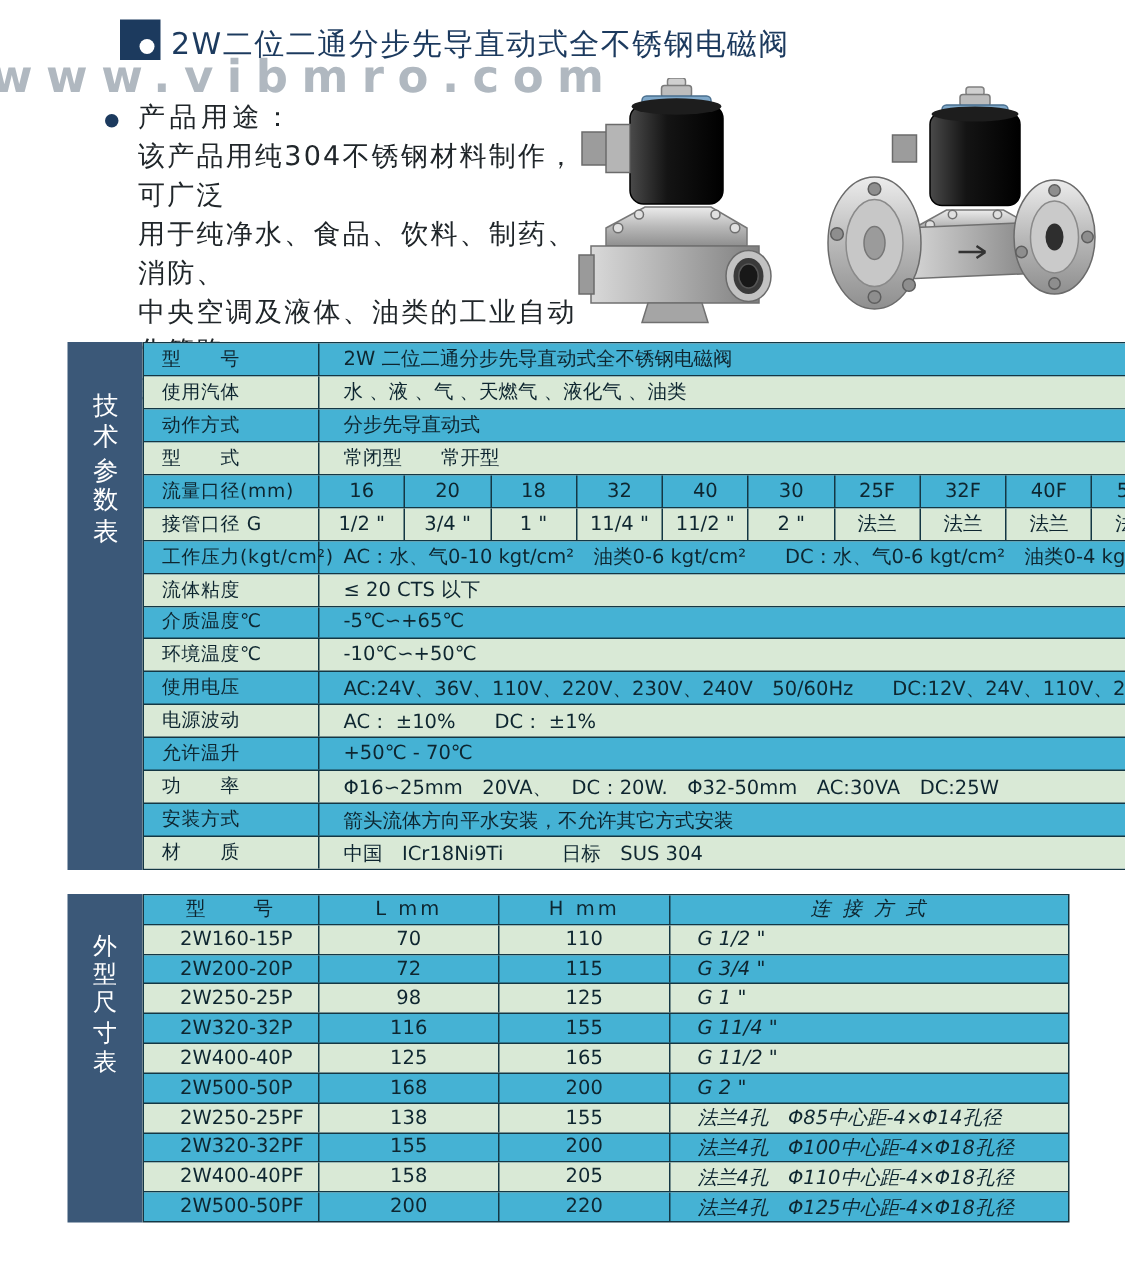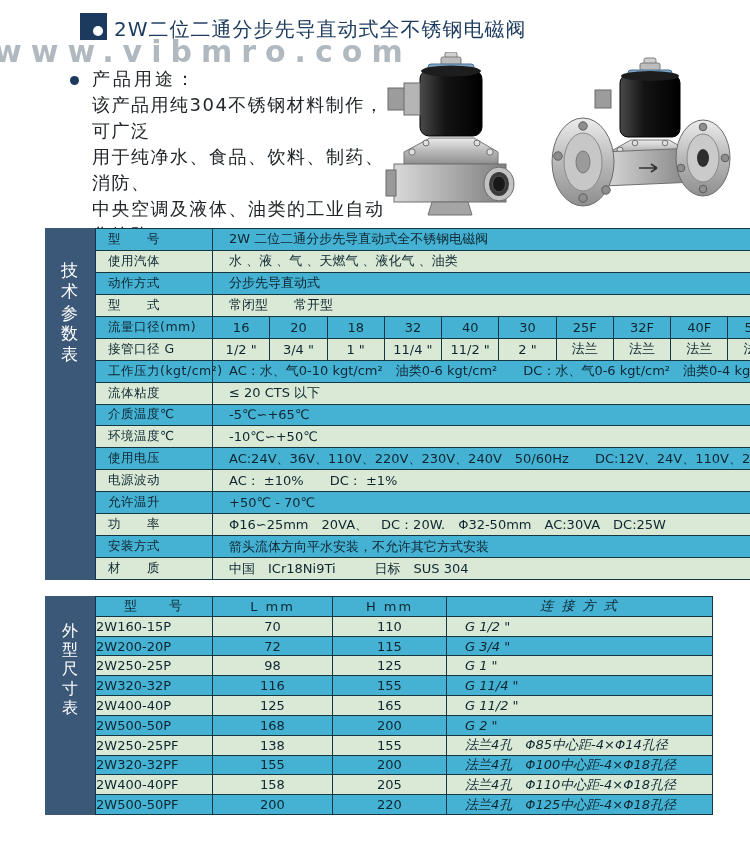--- a/index.html
+++ b/index.html
@@ -61,21 +61,21 @@
 
   
   .d-row{display:flex;flex:1;border-bottom:1px solid var(--border);min-height:0;}
   .d-row:last-child{border-bottom:none;}
   .d-c{border-right:1px solid var(--border);display:flex;align-items:center;font-size:13px;white-space:nowrap;}
   .d-c1{width:117px;flex:none;}
   .d-c2{width:120px;flex:none;}
   .d-c3{width:114px;flex:none;}
   .d-c4{flex:1;border-right:none;padding-left:18px;font-style:italic;}
   .d-center{justify-content:center;padding-left:0;}
-  .d-model{}
+  .d-model{padding-left:24px;}
   .d-head .d-c{justify-content:center;padding-left:0;letter-spacing:2px;}
 </style>
 </head>
 <body>
 
 <div class="page">
 
   <div class="watermark">www.vibmro.com</div>
 
   <header class="titlebar">

